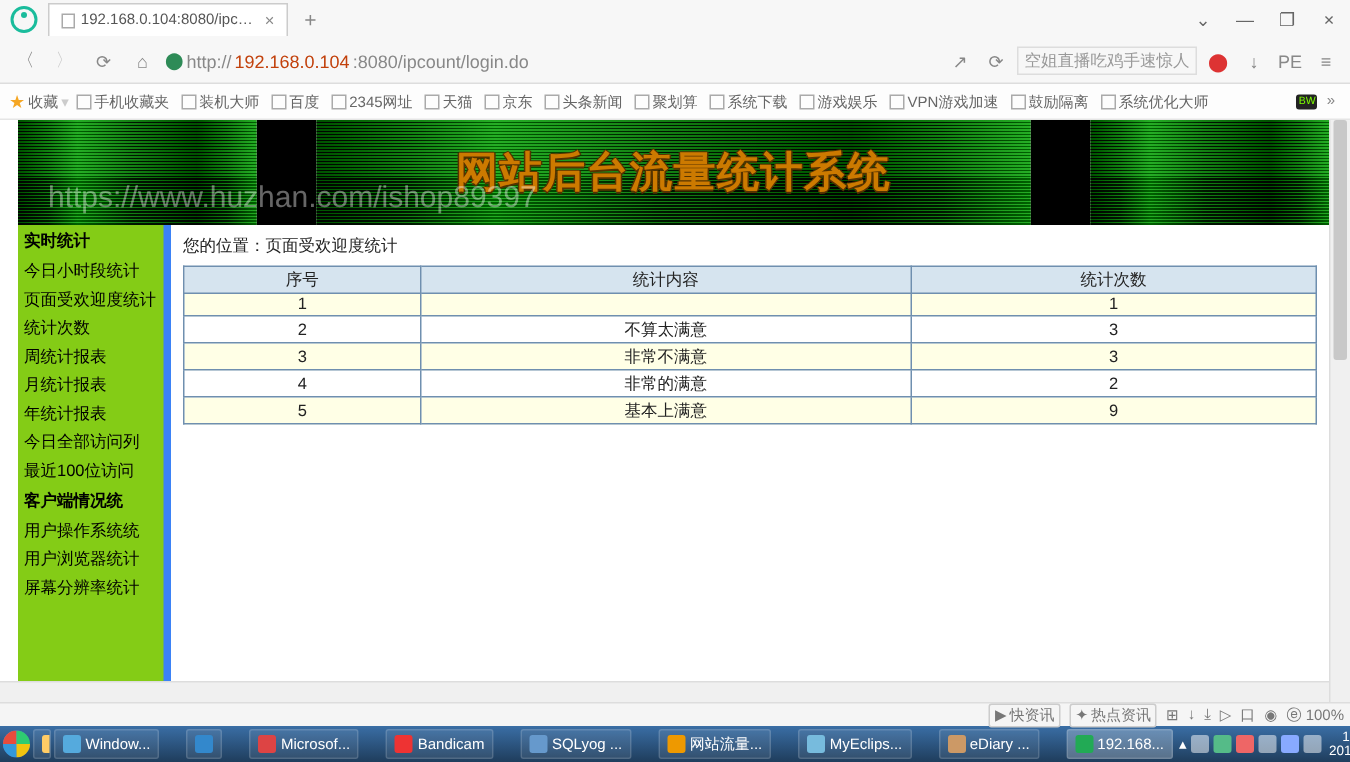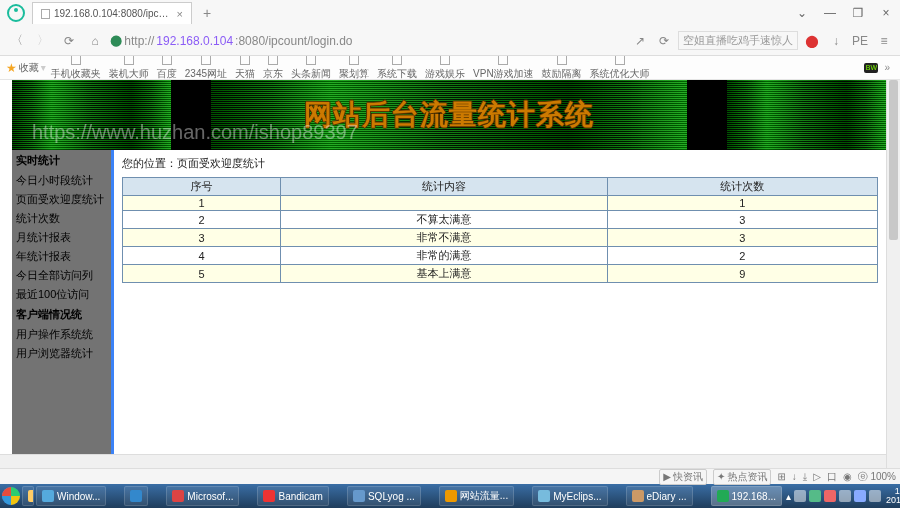--- a/index.html
+++ b/index.html
@@ -13,50 +13,50 @@
 .titlebar .tab { height: 22px; background: #fff; border: 1px solid #ccc; border-bottom: none; padding: 2px 8px; display: flex; align-items: center; gap: 4px; max-width: 160px; }
 .titlebar .tab .tabtxt { overflow: hidden; white-space: nowrap; text-overflow: ellipsis; font-size: 10px; }
 .titlebar .addtab { width: 18px; text-align: center; color: #888; font-size: 14px; margin-left: 6px; }
 .titlebar .spacer { flex: 1; }
 .titlebar .winctl { display: flex; }
 .titlebar .winctl div { width: 28px; height: 26px; display: flex; align-items: center; justify-content: center; color: #666; font-size: 12px; }
 
 .addrbar { height: 30px; background: #f7f7f7; border-bottom: 1px solid #ddd; display: flex; align-items: center; padding: 0 6px; gap: 4px; font-size: 12px; color: #666; }
 .navbtn { width: 22px; height: 22px; display: flex; align-items: center; justify-content: center; color: #888; }
 .url { flex: 0 0 auto; display: flex; align-items: center; gap: 2px; }
-.url .host { color: #8b5cf6; }
+.url .host { color: #c2410c; }
 .url .rest { color: #888; }
 .url .lock { color: #2e8b57; font-size: 11px; }
 .addrbar .spacer { flex: 1; }
 .addrbar .rightbox { font-size: 11px; color: #999; border: 1px solid #ddd; padding: 1px 4px; }
 .addrbar .ricon { width: 20px; text-align: center; color: #888; }
 
 .bookbar { height: 24px; background: #fdfdfd; border-bottom: 1px solid #e5e5e5; display: flex; align-items: center; padding: 0 6px; gap: 2px; font-size: 10px; color: #666; overflow: hidden; }
 .bookbar .star { color: #f5a623; font-size: 12px; }
-.bookbar .bm { display: flex; align-items: center; gap: 2px; padding: 0 3px; white-space: nowrap; flex-direction: column; }
+.bookbar .bm { display: flex; align-items: center; gap: 2px; padding: 0 3px; white-space: nowrap; }
 .bookbar .bm .fico { width: 10px; height: 10px; border: 1px solid #aaa; }
 .bookbar .bwico { width: 14px; height: 10px; background: #222; color: #7CFC00; font-size: 7px; text-align: center; border-radius: 2px; line-height: 10px; margin-left: auto; }
 
 
 .viewport { position: relative; width: 900px; height: 388px; overflow: hidden; background: #fff; }
 .scrollv { position: absolute; right: 0; top: 0; bottom: 0; width: 14px; background: #f0f0f0; border-left: 1px solid #ddd; }
 .scrollv .thumb { position: absolute; top: 0; left: 2px; right: 2px; height: 160px; background: #c8c8c8; border-radius: 2px; }
 .scrollh { position: absolute; left: 0; right: 14px; bottom: 0; height: 14px; background: #f0f0f0; border-top: 1px solid #ddd; }
 
 .page { position: absolute; left: 12px; right: 14px; top: 0; bottom: 14px; display: flex; flex-direction: column; }
 
 .banner { height: 70px; position: relative; overflow: hidden; display: flex; }
 .banner .grass { flex: 1; background: repeating-linear-gradient(0deg, #0b2e0b 0 1px, transparent 1px 2px), linear-gradient(90deg, #1a5c1a, #3aa33a, #2b7d2b, #1a5c1a, #3aa33a); background-blend-mode: overlay; filter: contrast(130%); }
 .banner .gap { width: 40px; background: #000; }
 .banner .title { position: absolute; left: 0; right: 0; top: 0; bottom: 0; display: flex; align-items: center; justify-content: center; }
 .banner .title span { font-size: 28px; color: #cc7a00; text-shadow: 1px 0 0 #553300, -1px 0 0 #553300, 0 1px 0 #553300, 0 -1px 0 #553300; font-weight: bold; letter-spacing: 1px; }
 .banner .wm { position: absolute; left: 20px; bottom: 6px; font-size: 20px; color: rgba(255,255,255,0.4); font-family: Arial; }
 
 .body { flex: 1; display: flex; overflow: hidden; }
-.sidebar { width: 102px; background: #737373; font-size: 11px; border-right: 3px solid #3b82f6; overflow: hidden; }
+.sidebar { width: 102px; background: #84cc16; font-size: 11px; border-right: 5px solid #3b82f6; overflow: hidden; }
 .sidebar .grp { font-weight: bold; padding: 3px 4px; }
 .sidebar .itm { padding: 2px 4px; white-space: nowrap; }
 
 .main { flex: 1; padding: 6px 8px; font-size: 11px; color: #222; }
 .breadcrumb { margin-bottom: 6px; }
 table.data { width: 100%; border-collapse: collapse; }
 table.data th, table.data td { border: 1px solid #6f8faf; padding: 1px 4px; text-align: center; font-size: 11px; font-weight: normal; }
 table.data th { background: #d6e4ef; }
 table.data tr.odd td { background: #ffffe6; }
 table.data tr.even td { background: #ffffff; }
@@ -196,27 +196,29 @@
           <span>网站后台流量统计系统</span>
         </div>
       <div class="wm">https://www.huzhan.com/ishop89397</div>
     </div>
     <div class="body">
       <div class="sidebar" id="sidebar">
           <div class="grp">实时统计</div>
           <div class="itm">今日小时段统计</div>
           <div class="itm">页面受欢迎度统计</div>
           <div class="itm">统计次数</div>
+          <div class="itm">周统计报表</div>
           <div class="itm">月统计报表</div>
           <div class="itm">年统计报表</div>
           <div class="itm">今日全部访问列</div>
           <div class="itm">最近100位访问</div>
           <div class="grp">客户端情况统</div>
           <div class="itm">用户操作系统统</div>
           <div class="itm">用户浏览器统计</div>
+          <div class="itm">屏幕分辨率统计</div>
         </div>
       <div class="main">
         <div class="breadcrumb">
           <span>您的位置：</span><span>页面受欢迎度统计</span>
         </div>
         <table class="data">
           <thead>
               <tr id="thead-row">
                 <th>序号</th>
                 <th>统计内容</th>

